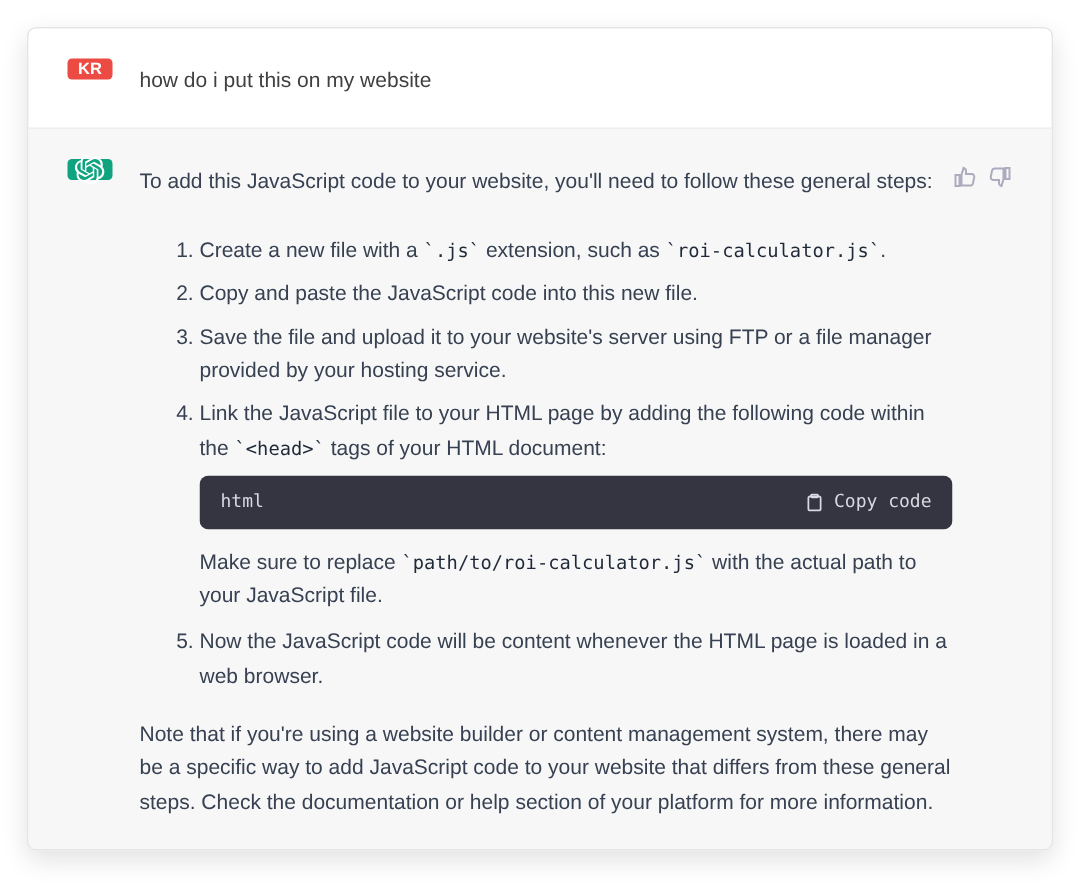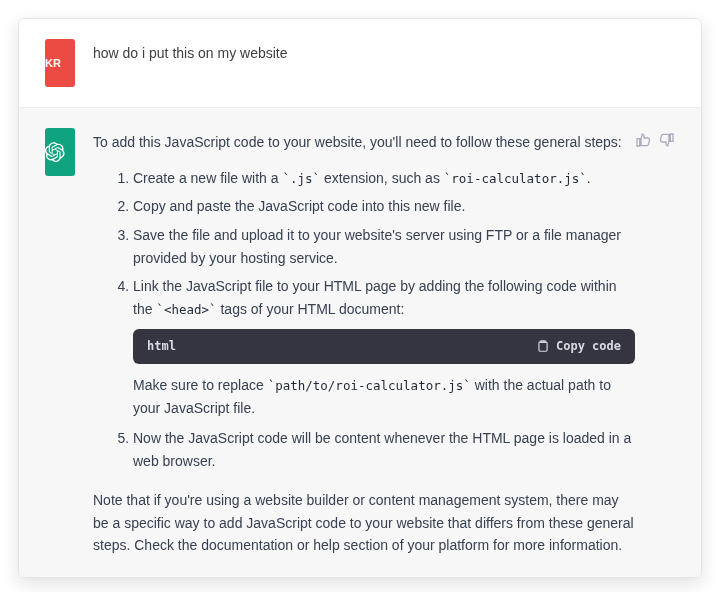--- a/index.html
+++ b/index.html
@@ -19,24 +19,24 @@
     overflow: hidden;
   }
   .msg {
     display: flex;
     align-items: flex-start;
     padding: 20px 26px;
   }
   .msg-user { background: #ffffff; }
   .msg-assistant { background: #f7f7f8; border-top: 1px solid #eceded; }
   .avatar {
-    width: 30px; height: 48px;
+    width: 30px; height: 14px;
     border-radius: 3px;
     flex: 0 0 30px;
-    display: flex; align-items: center; justify-content: flex-start;
+    display: flex; align-items: center; justify-content: center;
     font-size: 11px; font-weight: 600; color: #fff;
     margin-right: 18px;
   }
   .avatar-user { background: #ec4b43; }
   .avatar-ai { background: #10a37f; }
   .avatar-ai svg { width: 20px; height: 20px; }
   .content {
     flex: 1;
     font-size: 14px;
     line-height: 1.62;
@@ -49,41 +49,40 @@
     display: flex;
     gap: 8px;
     padding-top: 4px;
     justify-content: flex-end;
   }
   .icon-btn {
     width: 16px; height: 16px;
     color: #acacbe;
     cursor: pointer;
   }
-  .intro { margin-bottom: 13px; }
+  .intro { margin-bottom: 24px; }
   ol.steps {
     list-style: decimal;
     padding-left: 20px;
     margin-bottom: 16px;
   }
   ol.steps > li { margin-bottom: 6px; color: #374151; margin-left: 20px; }
   ol.steps > li::marker { color: #374151; }
   code.inline {
     font-family: ui-monospace, SFMono-Regular, Menlo, Consolas, monospace;
     font-size: 12.5px;
     background: transparent;
     color: #1f2937;
   }
   .codeblock {
     margin: 8px 0 10px 0;
     border-radius: 6px;
     overflow: hidden;
     background: #000000;
     font-family: ui-monospace, SFMono-Regular, Menlo, Consolas, monospace;
-    font-weight: bold;
   }
   .code-header {
     background: #343541;
     color: #d9d9e3;
     font-size: 12px;
     display: flex;
     justify-content: space-between;
     align-items: center;
     padding: 8px 14px;
   }

